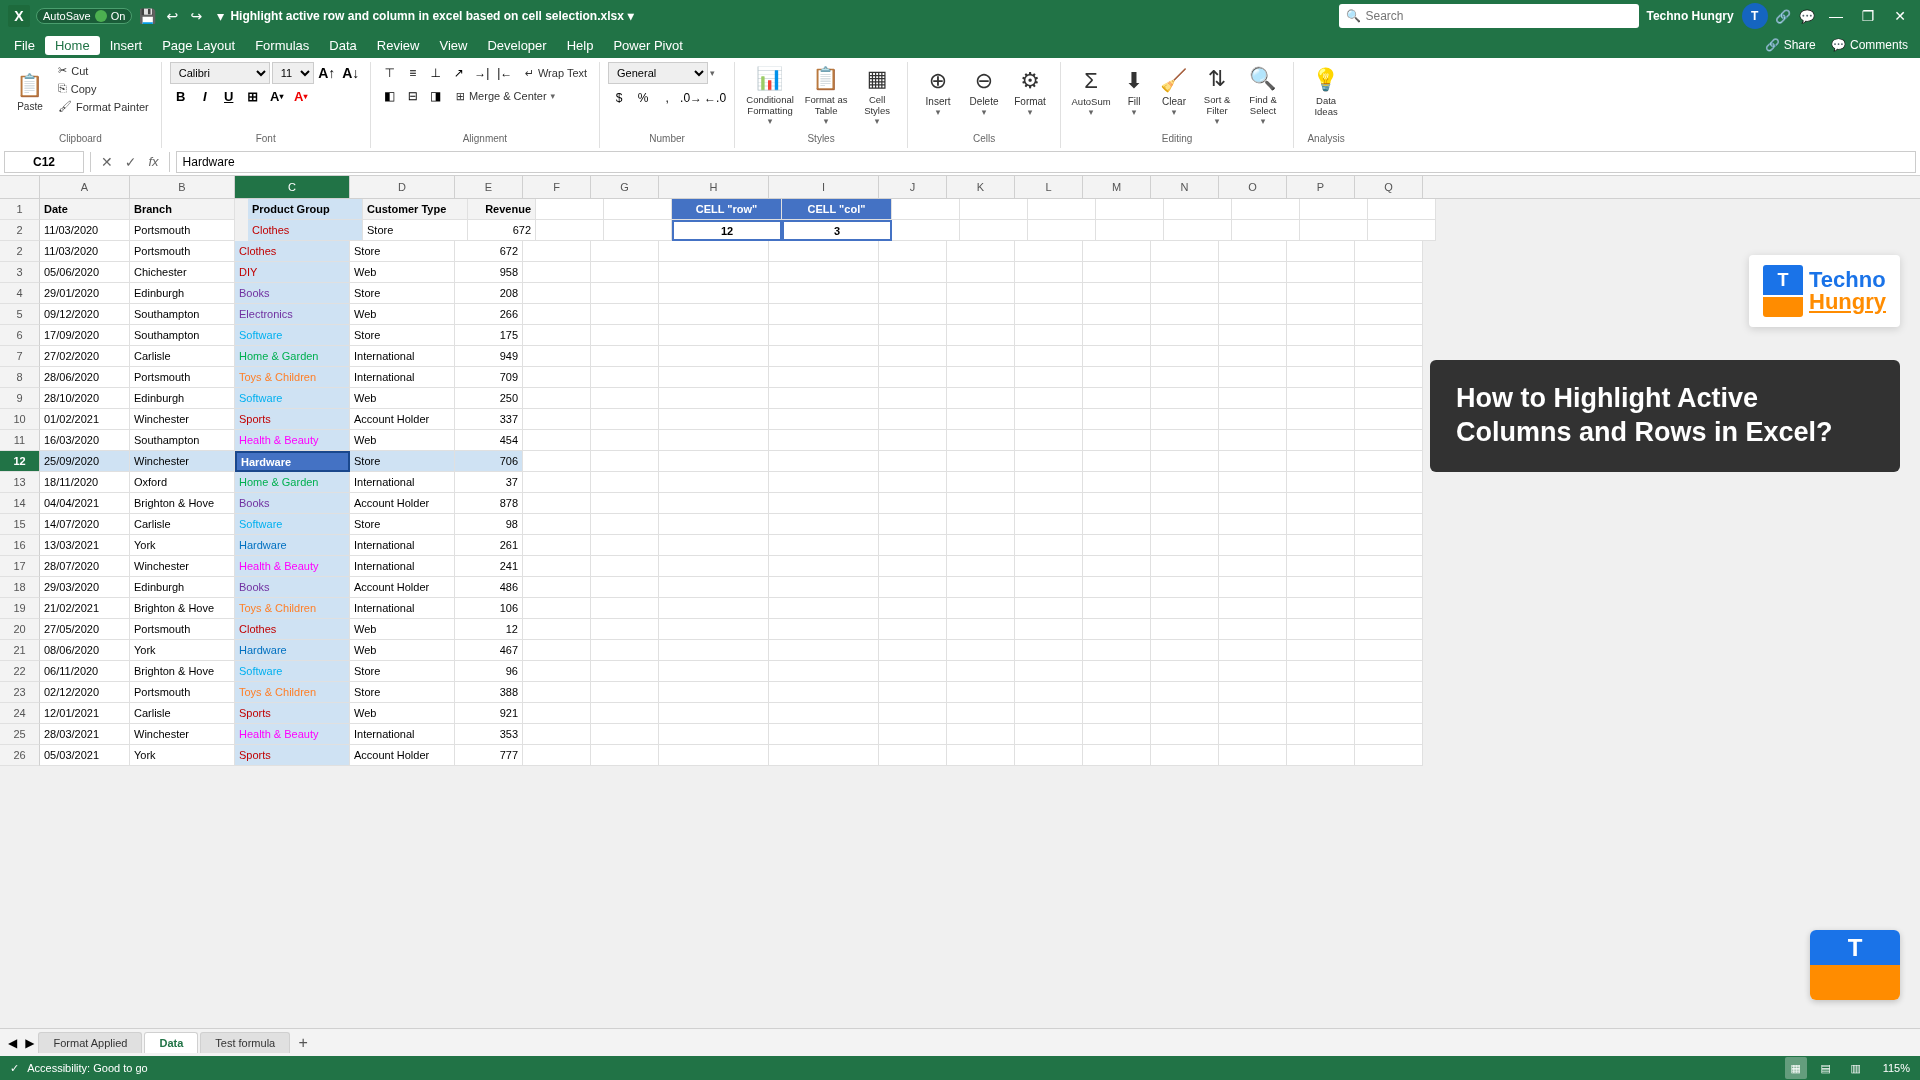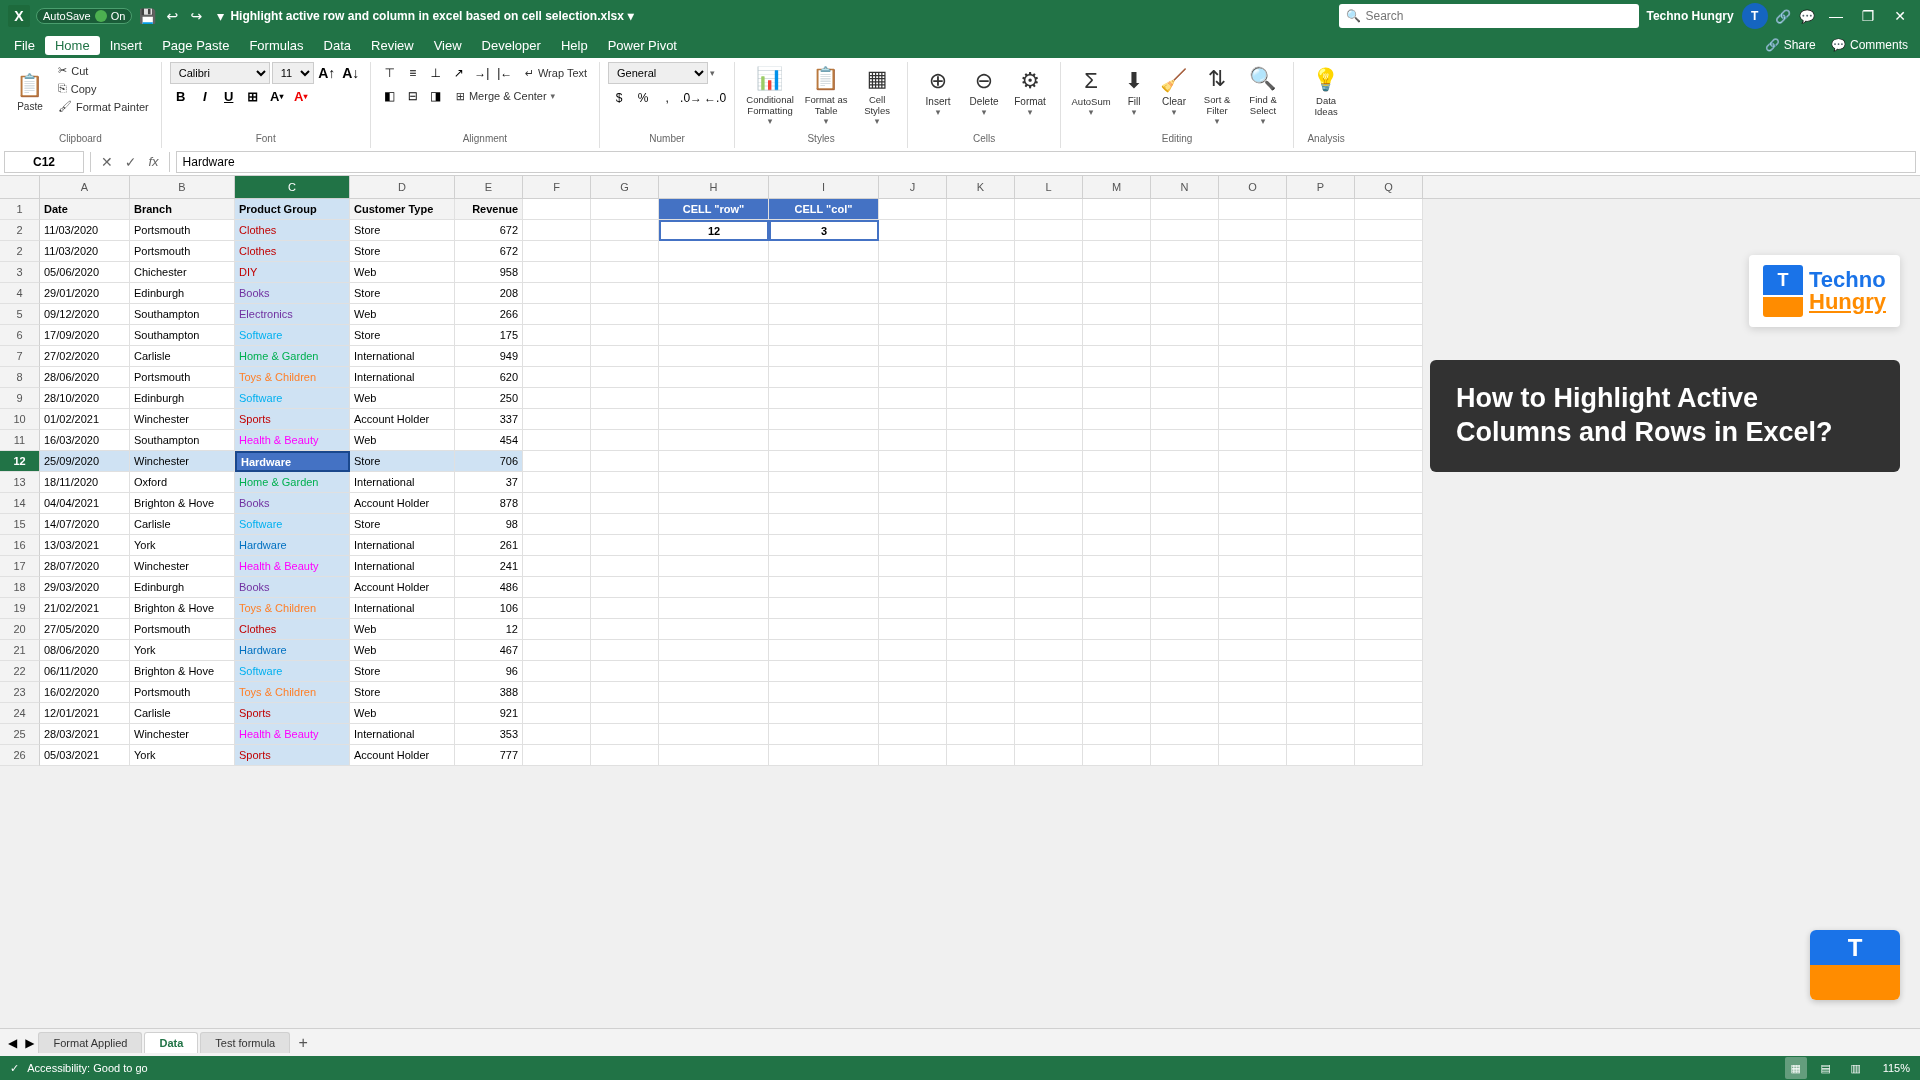--- a/index.html
+++ b/index.html
@@ -80,21 +80,21 @@
     .col-i { width: 110px; min-width: 110px; }
     .col-j { width: 68px; min-width: 68px; }
     .col-k { width: 68px; min-width: 68px; }
     .col-l { width: 68px; min-width: 68px; }
     .col-m { width: 68px; min-width: 68px; }
     .col-n { width: 68px; min-width: 68px; }
     .col-rest { width: 68px; min-width: 68px; }
 
     
     .header-cell { background: #f3f3f3; font-weight: bold; color: #000; }
-    .highlight-col-bg { background: #cfe2f3 !important; }
+    .highlight-col-bg { background: #cfe2f3 !important; margin-left: 13px; }
 
     
     .num-right { justify-content: flex-end; }
 
     
     #bottom-tabs { height: 28px; background: #f3f3f3; border-top: 1px solid #d0d0d0; display: flex; align-items: center; padding: 0 4px; gap: 0; }
     .sheet-tab { padding: 4px 14px; cursor: pointer; font-size: 11px; border: 1px solid #d0d0d0; border-bottom: none; background: #e0e0e0; margin-right: 2px; border-radius: 3px 3px 0 0; color: #333; }
     .sheet-tab.active { background: white; color: #217346; font-weight: 600; }
     .sheet-add-btn { width: 22px; height: 22px; display: flex; align-items: center; justify-content: center; cursor: pointer; font-size: 16px; color: #555; }
 
@@ -169,21 +169,21 @@
     <div class="win-btn">—</div>
     <div class="win-btn">❐</div>
     <div class="win-btn close">✕</div>
   </div>
 </div>
 
 <div id="menu-bar">
   <div class="menu-item">File</div>
   <div class="menu-item active">Home</div>
   <div class="menu-item">Insert</div>
-  <div class="menu-item">Page Paste</div>
+  <div class="menu-item">Page Layout</div>
   <div class="menu-item">Formulas</div>
   <div class="menu-item">Data</div>
   <div class="menu-item">Review</div>
   <div class="menu-item">View</div>
   <div class="menu-item">Developer</div>
   <div class="menu-item">Help</div>
   <div class="menu-item">Power Pivot</div>
   <div style="flex:1;"></div>
   <div style="color:white;font-size:12px;cursor:pointer;padding:0 8px;">🔗 Share</div>
   <div style="color:white;font-size:12px;cursor:pointer;padding:0 8px;">💬 Comments</div>
@@ -578,21 +578,21 @@
       <div class="cell col-rest"></div>
       <div class="cell col-rest"></div>
       <div class="cell col-rest"></div>
     </div>
       <div class="grid-row">
       <div class="row-num">8</div>
       <div class="cell col-a" style="background:">28/06/2020</div>
       <div class="cell col-b" style="background:">Portsmouth</div>
       <div class="cell col-c" style="background:#cfe2f3;color:#ff7f27;">Toys &amp; Children</div>
       <div class="cell col-d" style="background:">International</div>
-      <div class="cell col-e num-right" style="background:">620</div>
+      <div class="cell col-e num-right" style="background:">709</div>
       <div class="cell col-f"></div>
       <div class="cell col-g"></div>
       <div class="cell col-h"></div>
       <div class="cell col-i"></div>
       <div class="cell col-j"></div>
       <div class="cell col-k"></div>
       <div class="cell col-l"></div>
       <div class="cell col-m"></div>
       <div class="cell col-n"></div>
       <div class="cell col-rest"></div>
@@ -874,21 +874,21 @@
       <div class="cell col-k"></div>
       <div class="cell col-l"></div>
       <div class="cell col-m"></div>
       <div class="cell col-n"></div>
       <div class="cell col-rest"></div>
       <div class="cell col-rest"></div>
       <div class="cell col-rest"></div>
     </div>
       <div class="grid-row">
       <div class="row-num">23</div>
-      <div class="cell col-a" style="background:">16/02/2020</div>
+      <div class="cell col-a" style="background:">02/12/2020</div>
       <div class="cell col-b" style="background:">Portsmouth</div>
       <div class="cell col-c" style="background:#cfe2f3;color:#ff7f27;">Toys &amp; Children</div>
       <div class="cell col-d" style="background:">Store</div>
       <div class="cell col-e num-right" style="background:">388</div>
       <div class="cell col-f"></div>
       <div class="cell col-g"></div>
       <div class="cell col-h"></div>
       <div class="cell col-i"></div>
       <div class="cell col-j"></div>
       <div class="cell col-k"></div>

